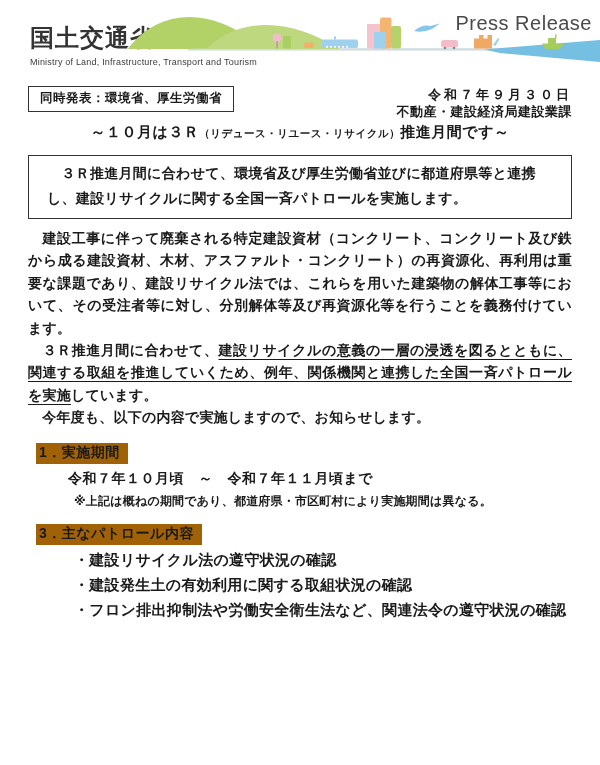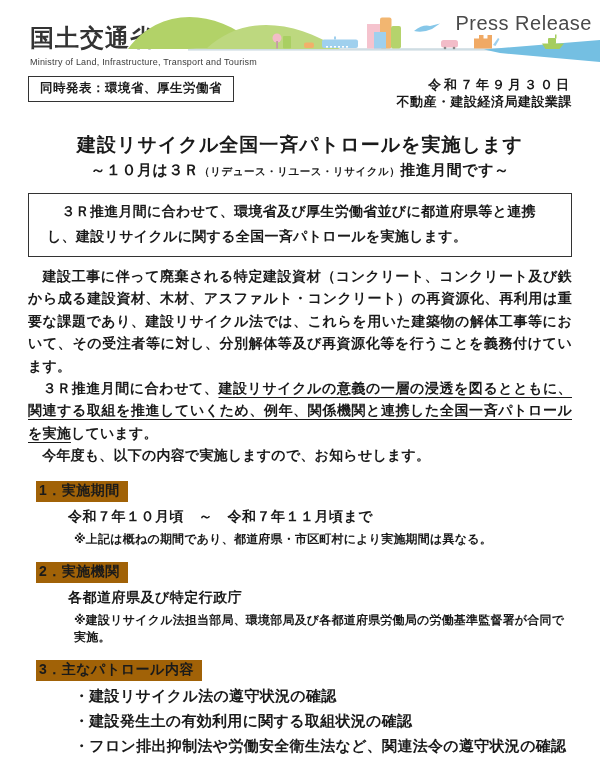--- a/index.html
+++ b/index.html
@@ -7,21 +7,21 @@
   .page{position:relative;width:600px;height:765px;box-sizing:border-box;padding:0 28px;overflow:hidden;background:#fff;}
 
   
   .masthead{position:relative;height:68px;margin:0 -28px;}
   .logo-block{position:absolute;left:30px;top:22px;}
   .logo-title{font-size:24px;font-weight:bold;color:#333;letter-spacing:1px;}
   .logo-sub{font-size:9px;color:#3c3c3c;margin-top:3px;letter-spacing:.2px;}
   .illustration{position:absolute;left:128px;top:0;width:472px;height:62px;}
   .press-release{position:absolute;right:8px;top:12px;font-size:20px;color:#4a4a4a;letter-spacing:.5px;}
 
-  .meta-row{display:flex;justify-content:space-between;align-items:flex-start;margin-top:8px;}
+  .meta-row{display:flex;justify-content:space-between;align-items:flex-start;margin-top:18px;}
   .joint-box{border:1.5px solid #333;padding:3px 11px 4px;font-size:12.5px;font-weight:bold;letter-spacing:.5px;}
   .date-block{text-align:right;font-size:13px;font-weight:bold;line-height:17px;}
   .date-line{letter-spacing:3px;}
   .dept-line{letter-spacing:.5px;}
 
   
   .title{margin:22px 0 0;text-align:center;font-size:19px;font-weight:bold;letter-spacing:1px;}
   .subtitle{margin-top:3px;text-align:center;font-size:15px;font-weight:bold;letter-spacing:.5px;}
   .subtitle .paren{font-size:10.5px;}
 
@@ -110,42 +110,36 @@
   </div>
 
   <div class="meta-row">
     <div class="joint-box">同時発表：環境省、厚生労働省</div>
     <div class="date-block">
       <div class="date-line">令和７年９月３０日</div>
       <div class="dept-line">不動産・建設経済局建設業課</div>
     </div>
   </div>
 
-  <h1 class="title">建設リサイクル全国一斉パトロールを実施します</h1>
   <div class="subtitle"><span>～１０月は３Ｒ</span><span class="paren">（リデュース・リユース・リサイクル）</span><span>推進月間です～</span></div>
 
   <div class="summary-box">　３Ｒ推進月間に合わせて、環境省及び厚生労働省並びに都道府県等と連携し、建設リサイクルに関する全国一斉パトロールを実施します。</div>
 
   <div class="body-text">
     <p>　建設工事に伴って廃棄される特定建設資材（コンクリート、コンクリート及び鉄から成る建設資材、木材、アスファルト・コンクリート）の再資源化、再利用は重要な課題であり、建設リサイクル法では、これらを用いた建築物の解体工事等において、その受注者等に対し、分別解体等及び再資源化等を行うことを義務付けています。</p>
     <p><span>　３Ｒ推進月間に合わせて、</span><u>建設リサイクルの意義の一層の浸透を図るとともに、関連する取組を推進していくため、例年、関係機関と連携した全国一斉パトロールを実施</u><span>しています。</span></p>
     <p>　今年度も、以下の内容で実施しますので、お知らせします。</p>
   </div>
 
   <div class="section">
     <div class="section-heading">1．実施期間</div>
     <div class="section-content">令和７年１０月頃　～　令和７年１１月頃まで</div>
     <div class="section-note">※上記は概ねの期間であり、都道府県・市区町村により実施期間は異なる。</div>
   </div>
 
-  <div class="section">
-    <div class="section-heading">2．実施機関</div>
-    <div class="section-content">各都道府県及び特定行政庁</div>
-    <div class="section-note">※建設リサイクル法担当部局、環境部局及び各都道府県労働局の労働基準監督署が合同で実施。</div>
-  </div>
 
   <div class="section">
     <div class="section-heading">3．主なパトロール内容</div>
     <ul class="bullets">
       <li>・建設リサイクル法の遵守状況の確認</li>
       <li>・建設発生土の有効利用に関する取組状況の確認</li>
       <li>・フロン排出抑制法や労働安全衛生法など、関連法令の遵守状況の確認</li>
     </ul>
   </div>
 

